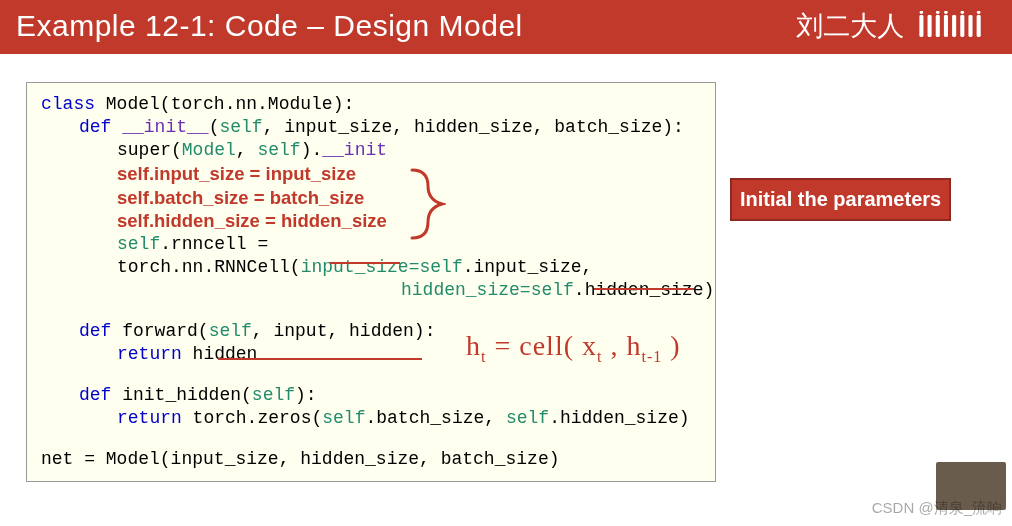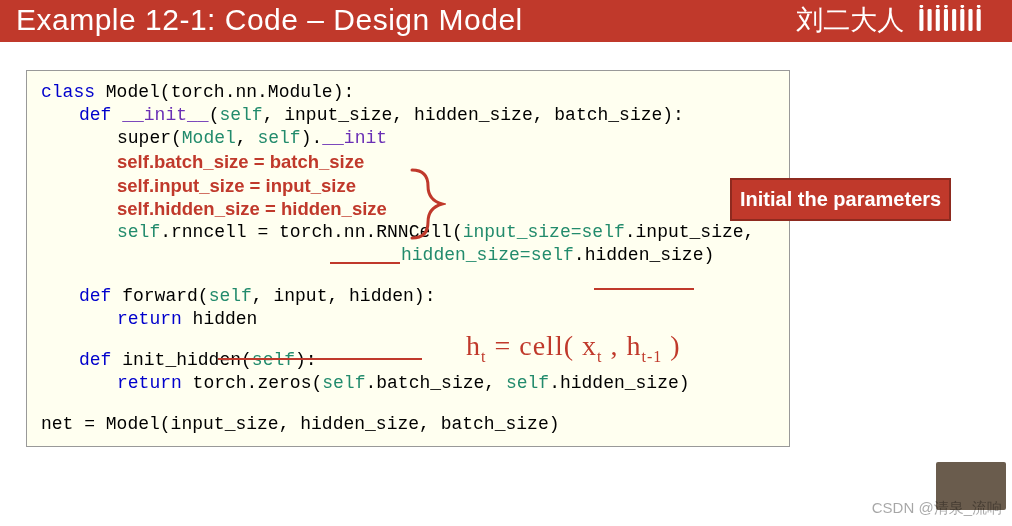--- a/index.html
+++ b/index.html
@@ -4,28 +4,28 @@
 <style>
   * { margin: 0; padding: 0; box-sizing: border-box; }
   body {
     width: 1012px; height: 526px;
     font-family: "Segoe UI", Arial, sans-serif;
     background: #fff; overflow: hidden; position: relative;
   }
   .header {
     background: #c0392b; color: #fff;
     display: flex; align-items: center; justify-content: space-between;
-    padding: 6px 12px 8px 16px; height: 42px;
+    padding: 6px 12px 8px 16px; height: 54px;
   }
   .header-title { font-size: 30px; font-weight: 400; letter-spacing: .5px; }
   .header-right { display: flex; align-items: center; gap: 14px; }
   .author { font-size: 27px; font-family: "KaiTi","STKaiti",serif; }
   .bili-logo { height: 30px; }
   .code-box {
-    margin: 28px 0 0 26px; width: 764px;
+    margin: 28px 0 0 26px; width: 690px;
     border: 1px solid #999; background: #fffff0;
     padding: 10px 8px 10px 14px;
     font-family: "Courier New", monospace; font-size: 18px;
     line-height: 1.28; position: relative;
   }
   .kw { color: #0000cc; }
   .cls { color: #228b6c; }
   .fn  { color: #6a2fb5; }
   .self { color: #228b6c; }
   .param { color: #228b6c; }
@@ -88,22 +88,22 @@
           <circle cx="89" cy="2" r="2.6"></circle>
       </g>
     </svg>
   </div>
 </div>
 
 <div class="code-box">
   <div><span class="kw">class</span><span> Model(torch.nn.Module):</span></div>
   <div class="ind1"><span class="kw">def</span><span class="fn"> __init__</span><span>(</span><span class="self">self</span><span>, input_size, hidden_size, batch_size):</span></div>
   <div class="ind2"><span>super(</span><span class="cls">Model</span><span>, </span><span class="self">self</span><span>).</span><span class="fn">__init</span></div>
+  <div class="ind2 emph">self.input_size = input_size</div>
   <div class="ind2 emph">self.batch_size = batch_size</div>
-  <div class="ind2 emph">self.input_size = input_size</div>
   <div class="ind2 emph">self.hidden_size = hidden_size</div>
   <div class="ind2"><span class="self">self</span><span>.rnncell = torch.nn.</span><span>RNNCell</span><span>(</span><span class="param">input_size=</span><span class="self">self</span><span>.input_size,</span></div>
   <div class="rnnarg"><span class="param">hidden_size=</span><span class="self">self</span><span>.hidden_size)</span></div>
   <div class="gap"></div>
   <div class="ind1"><span class="kw">def</span><span> forward(</span><span class="self">self</span><span>, input, hidden):</span></div>
   <div class="ind2"><span class="kw">return</span><span> hidden</span></div>
   <div class="gap"></div>
   <div class="ind1"><span class="kw">def</span><span> init_hidden(</span><span class="self">self</span><span>):</span></div>
   <div class="ind2"><span class="kw">return</span><span> torch.zeros(</span><span class="self">self</span><span>.batch_size, </span><span class="self">self</span><span>.hidden_size)</span></div>
   <div class="gap"></div>

